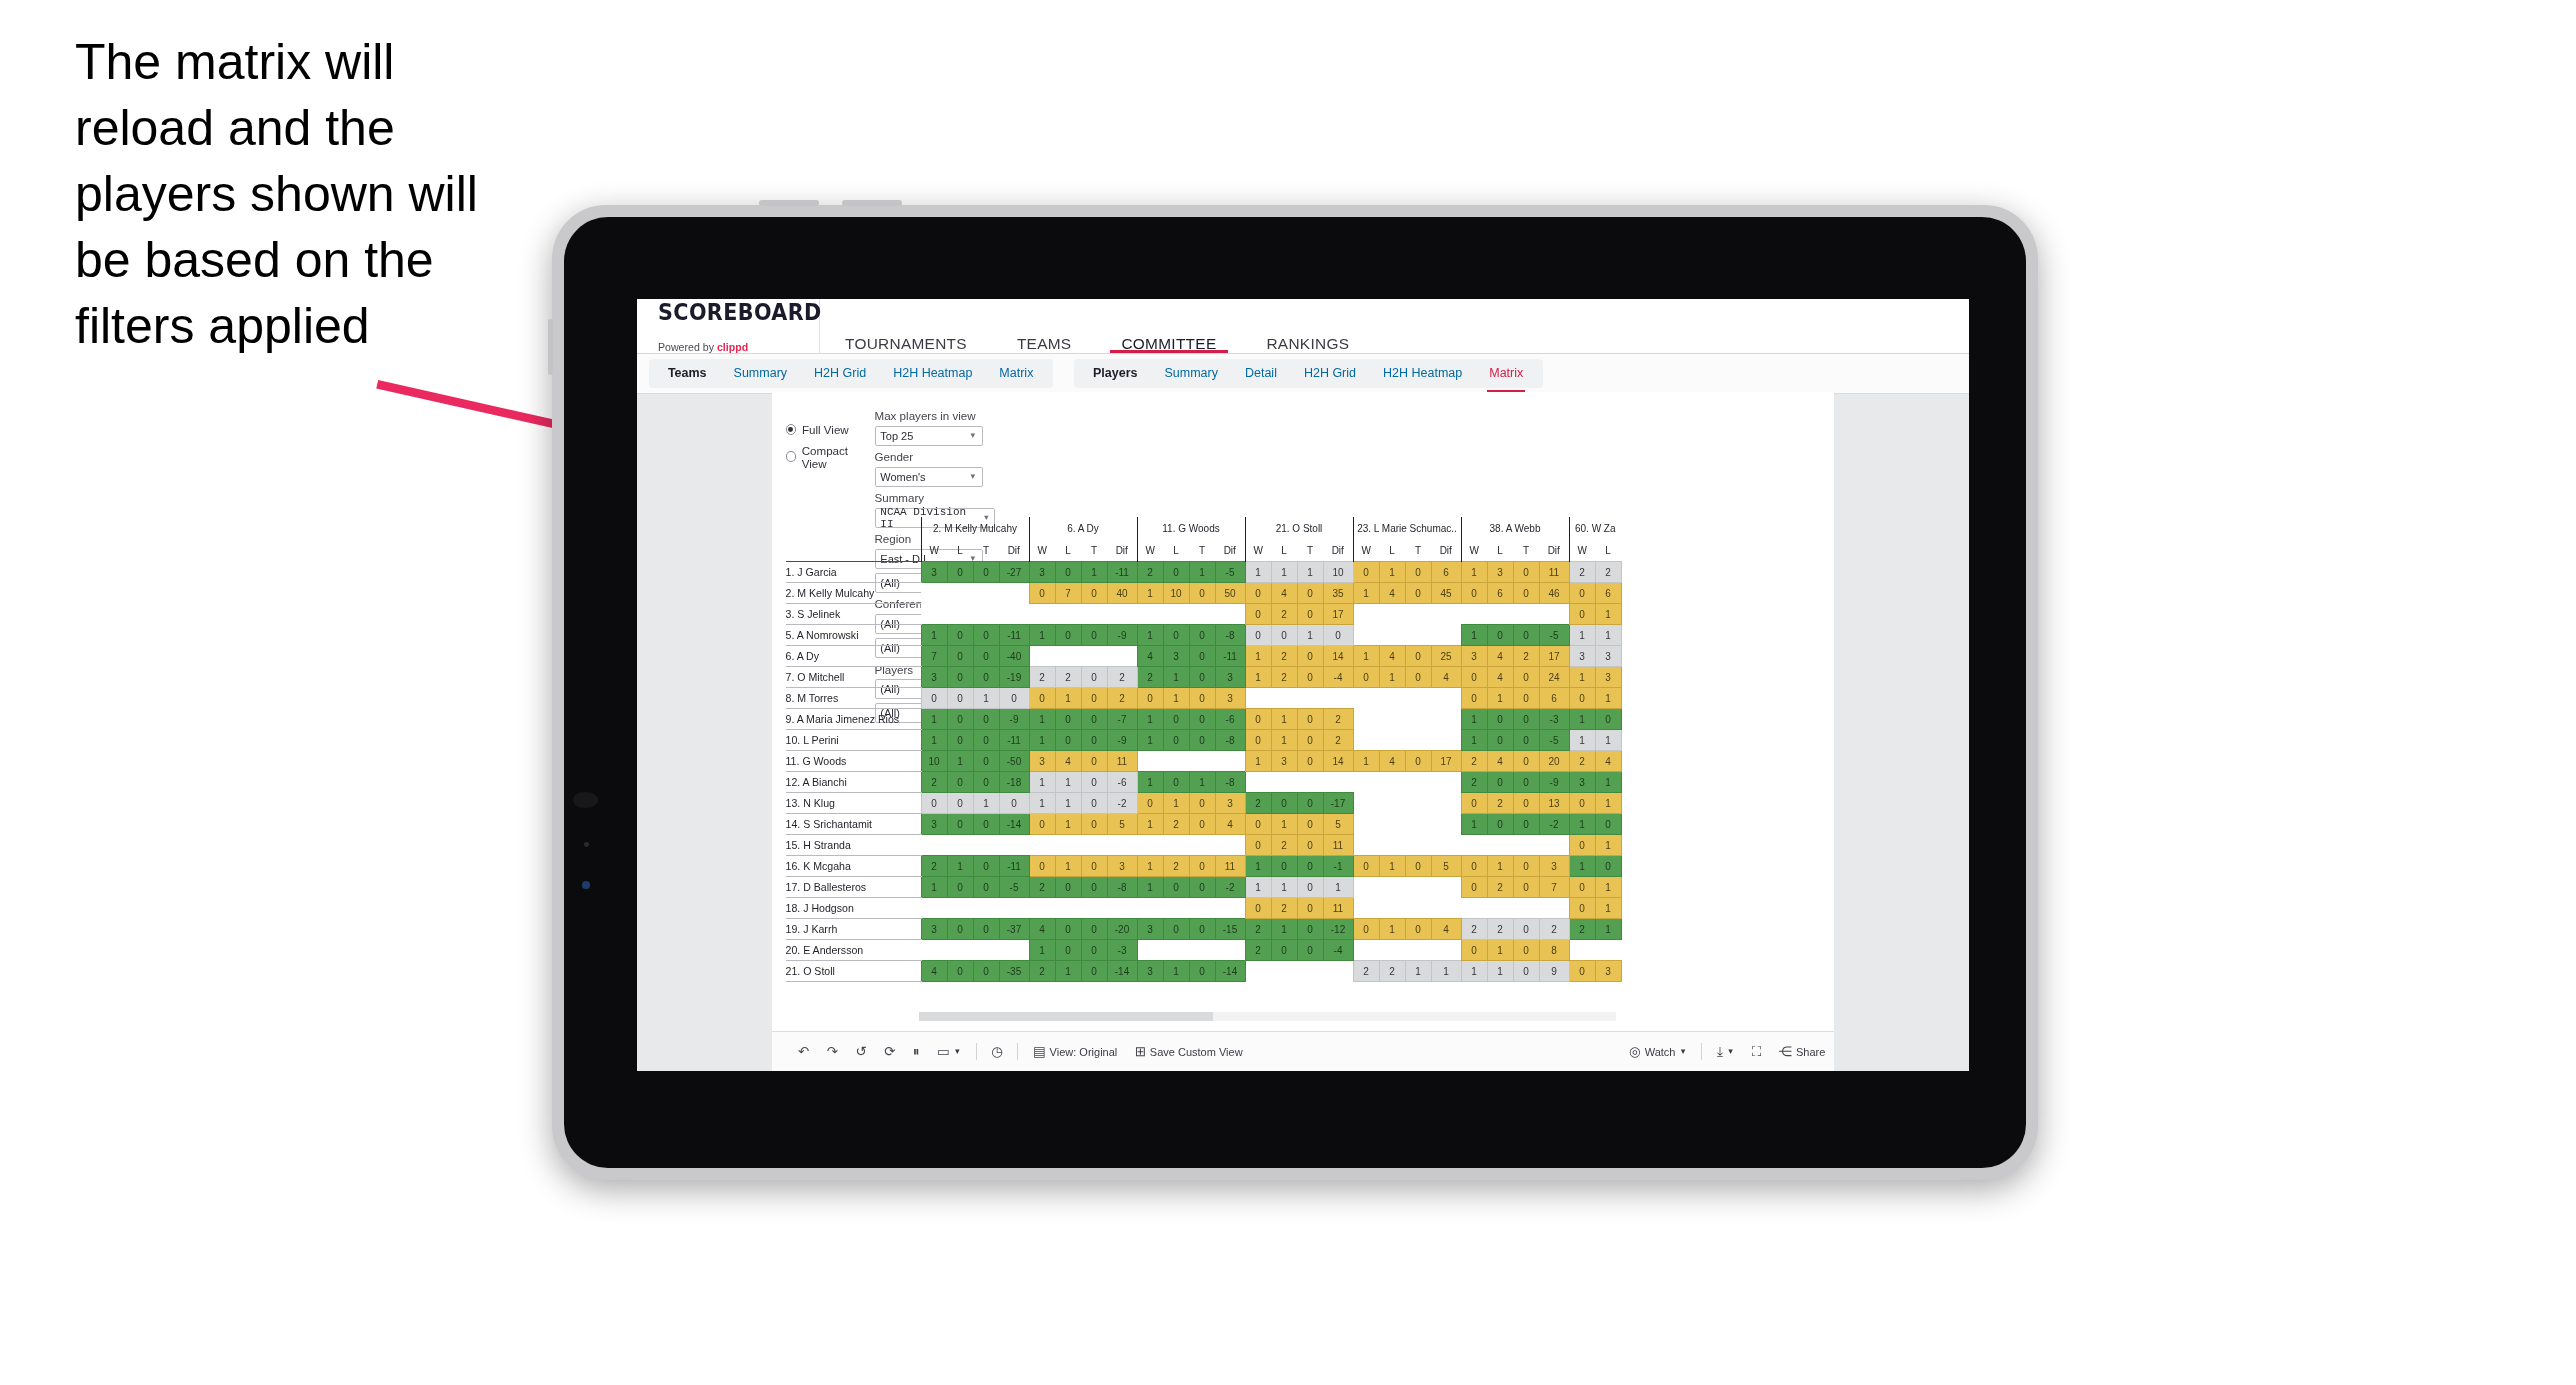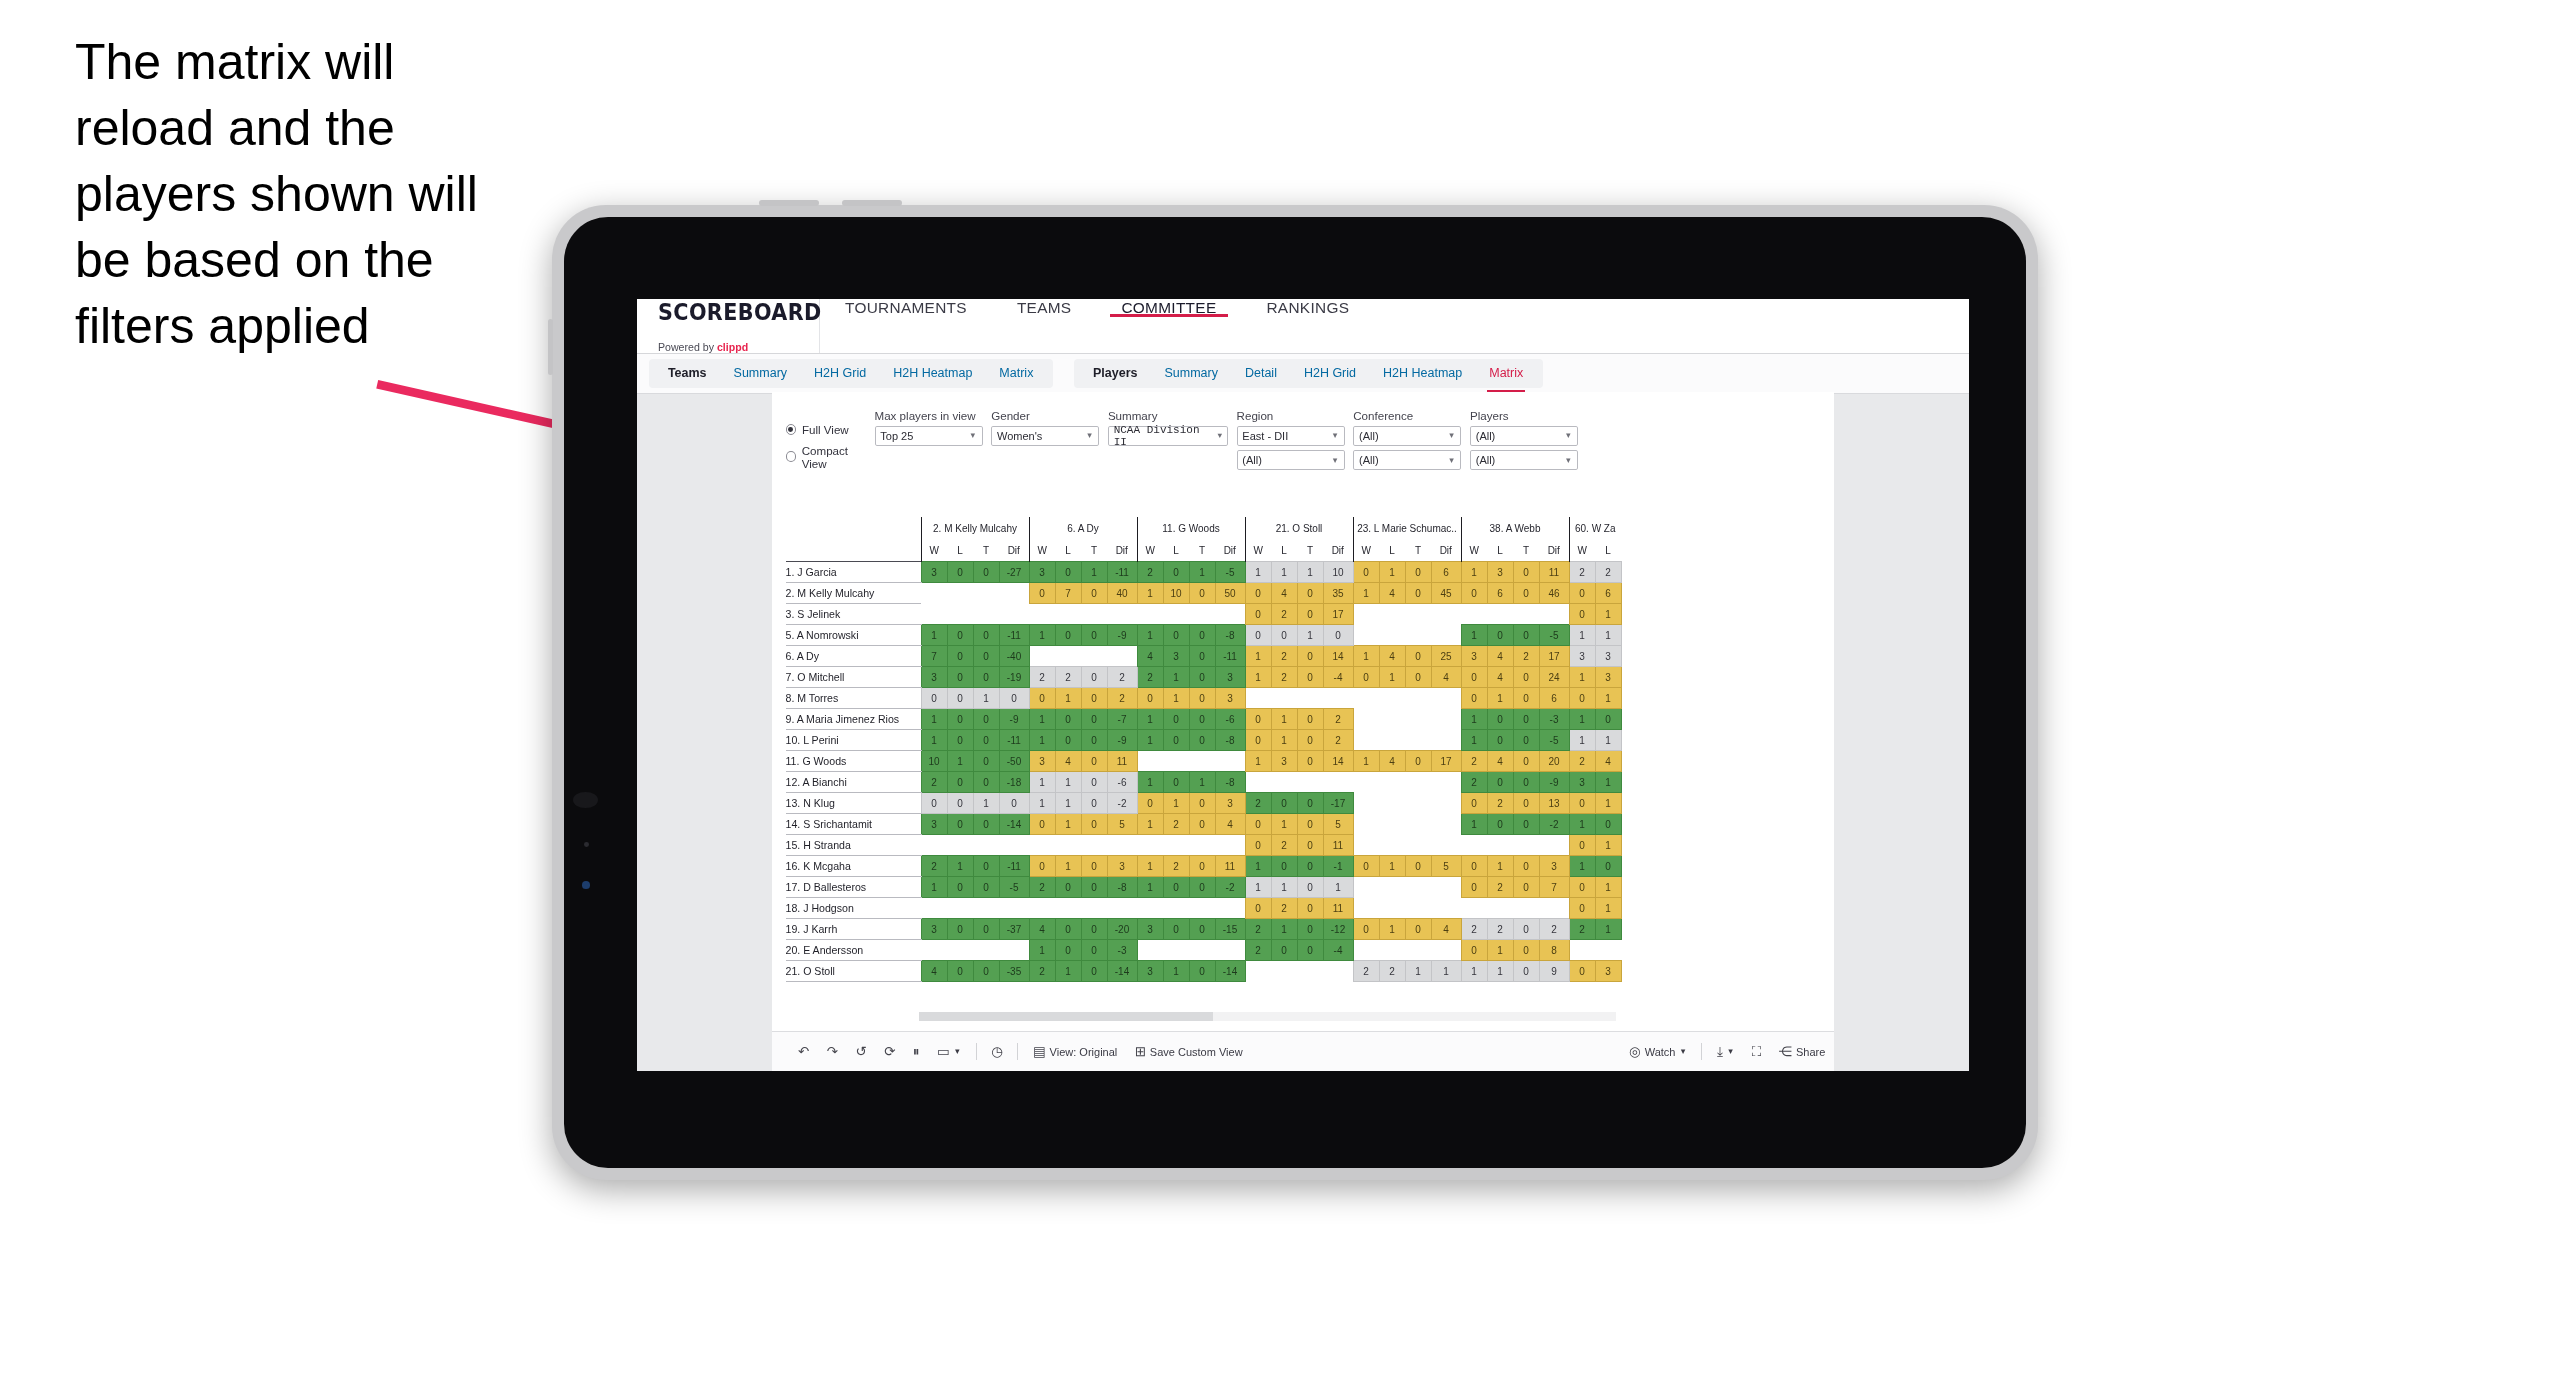--- a/index.html
+++ b/index.html
@@ -30,21 +30,21 @@
   .cam-dot{position:absolute;border-radius:50%;background:#18181b;}
 
   
   #app{
     position:absolute;left:637px;top:299px;width:1332px;height:772px;
     background:#e8e9eb;overflow:hidden;
     font-size:12.5px;color:#2b2b2b;
   }
 
   
-  #topbar{height:54px;background:#fff;display:flex;align-items:flex-start;border-bottom:1px solid #d6d7da;}
+  #topbar{height:54px;background:#fff;display:flex;align-items:flex-end;border-bottom:1px solid #d6d7da;}
   #brand{width:183px;display:flex;flex-direction:column;justify-content:center;padding-left:21px;border-right:1px solid #e3e4e7;box-sizing:border-box;}
   #brand-title{font-size:23px;font-weight:700;letter-spacing:0.4px;color:#1b1b2b;font-family:"DejaVu Sans Condensed","Liberation Sans",sans-serif;}
   #brand-sub{font-size:10.6px;color:#4a4a55;margin-top:16px;}
   #brand-sub b{color:#e8254f;font-weight:700;}
   .topnav{display:flex;align-items:stretch;}
   .topnav-item{
     display:flex;align-items:center;padding:0 25px;font-size:15.4px;color:#3a3a45;
     letter-spacing:0.3px;position:relative;cursor:pointer;
   }
   .topnav-item.active{color:#1b1b2b;}
@@ -192,21 +192,21 @@
       <div class="viewtoggle" id="viewtoggle">
           <div class="radio-row">
             <span class="radio on"></span>
             <span>Full View</span>
           </div>
           <div class="radio-row">
             <span class="radio"></span>
             <span>Compact View</span>
           </div>
         </div>
-      <div id="fcontrols" style="display:flex;">
+      <div id="fcontrols" style="display:flex;flex-direction:column;">
           <div class="fgroup">
             <div class="flabel">Max players in view</div>
             <div class="sel">
               <span>Top 25</span>
               <span class="caret">▼</span>
             </div>
           </div>
           <div class="fgroup">
             <div class="flabel">Gender</div>
             <div class="sel">

